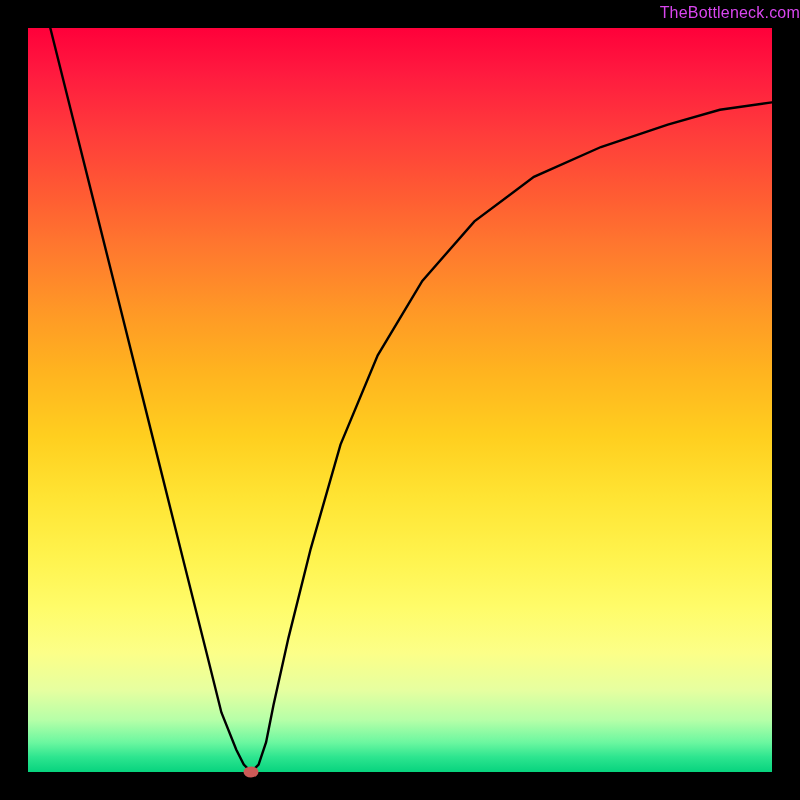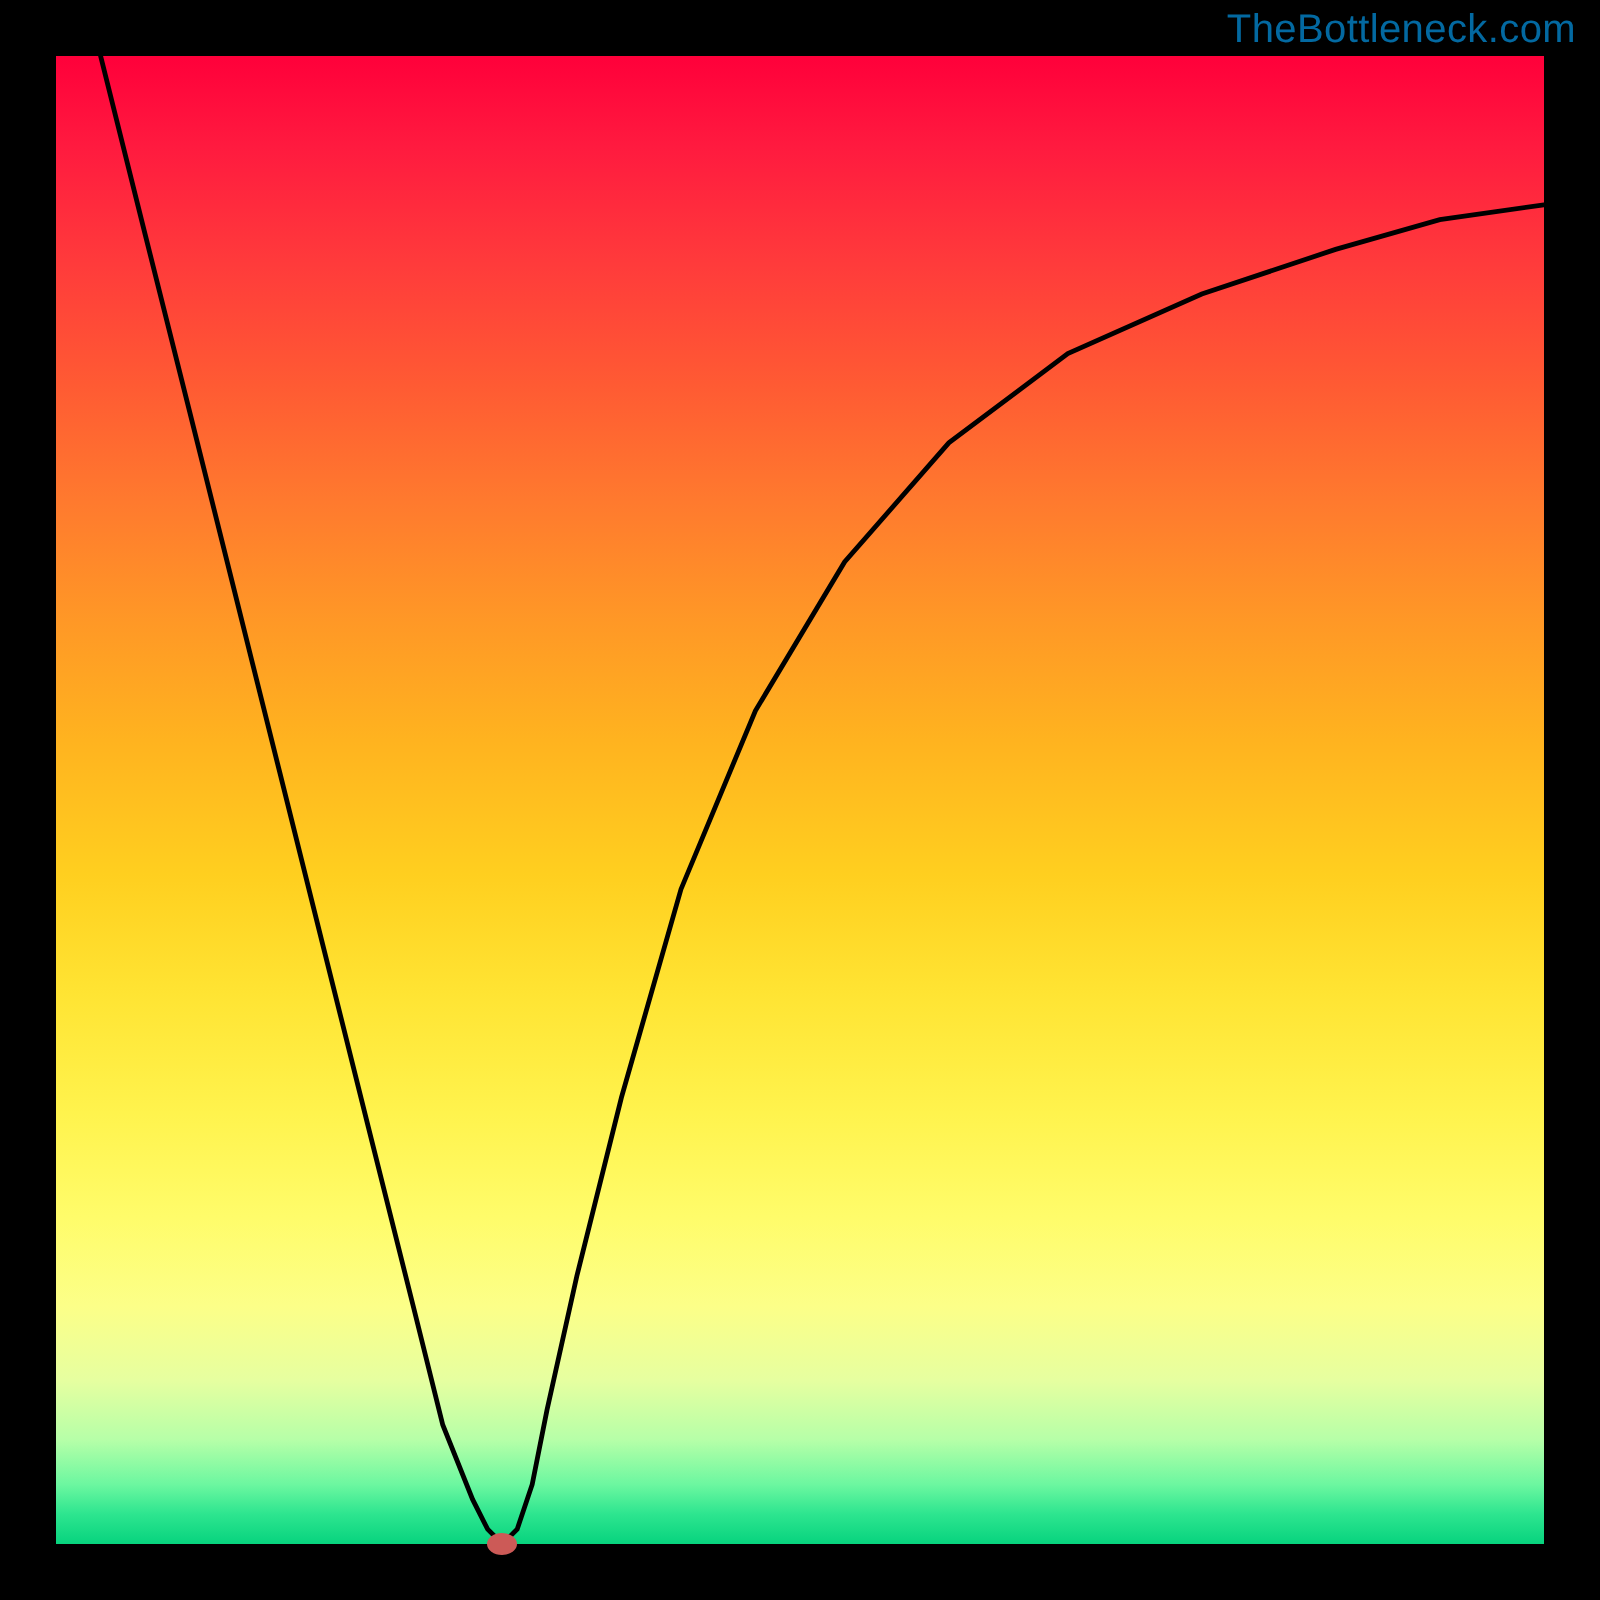--- a/index.html
+++ b/index.html
@@ -56,23 +56,23 @@
   .curve {
     position: absolute;
     left: 0;
     top: 0;
     width: 744px;
     height: 744px;
   }
   .watermark {
     position: absolute;
     top: 4px;
-    right: 12px;
-    color: #0369a1;
-    font-size: 20px;
+    right: 0;
+    color: #d946ef;
+    font-size: 16px;
     font-weight: 500;
     letter-spacing: 0.2px;
     user-select: none;
   }
   .marker {
     position: absolute;
     width: 15px;
     height: 11px;
     background: #cc5a57;
     border-radius: 50%;

